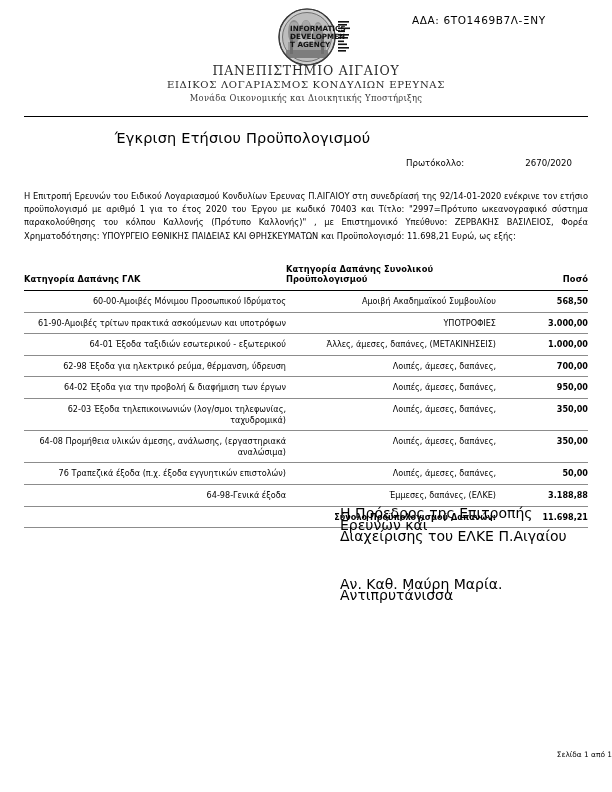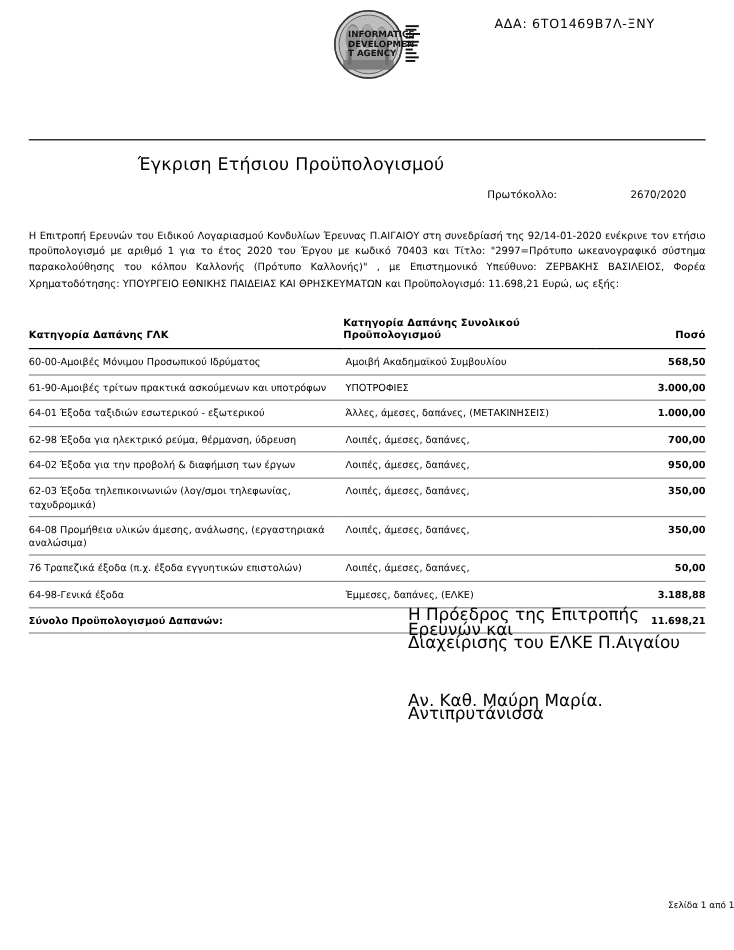--- a/index.html
+++ b/index.html
@@ -150,20 +150,21 @@
     letter-spacing: 0.1px;
   }
   .budget-table thead th.amt { text-align: right; }
 
   .budget-table tbody td {
     font-size: 8.1px;
     padding: 5px 0 5px 0;
     border-bottom: 0.8px solid #8c8c8c;
     vertical-align: top;
     line-height: 10.6px;
+    text-align: right;
   }
   .budget-table tbody td.amt {
     text-align: right;
     white-space: nowrap;
     font-weight: bold;
   }
   .budget-table tbody td.cat2 { padding-left: 2px; }
 
   .total-row td {
     font-size: 9.6px;
@@ -247,20 +248,25 @@
           <rect x="62" y="37.5" width="9" height="1.6"></rect>
           <rect x="62" y="41" width="11" height="1.6"></rect>
           <rect x="62" y="44" width="8" height="1.6"></rect>
         </g>
       </svg>
     </div>
 
     <div class="ada-code">ΑΔΑ: 6ΤΟ1469Β7Λ-ΞΝΥ</div>
   </div>
 
+  <div class="letterhead">
+    <div class="lh-line1">ΠΑΝΕΠΙΣΤΗΜΙΟ ΑΙΓΑΙΟΥ</div>
+    <div class="lh-line2">ΕΙΔΙΚΟΣ ΛΟΓΑΡΙΑΣΜΟΣ ΚΟΝΔΥΛΙΩΝ ΕΡΕΥΝΑΣ</div>
+    <div class="lh-line3">Μονάδα Οικονομικής και Διοικητικής Υποστήριξης</div>
+  </div>
   <div class="rule-top"></div>
 
   <div class="doc-title">Έγκριση Ετήσιου Προϋπολογισμού</div>
 
   <div class="protocol-row">
     <span class="protocol-label">Πρωτόκολλο:</span>
     <span class="protocol-value">2670/2020</span>
   </div>
 
   <div class="body-para">Η Επιτροπή Ερευνών του Ειδικού Λογαριασμού Κονδυλίων Έρευνας Π.ΑΙΓΑΙΟΥ στη συνεδρίασή της 92/14-01-2020 ενέκρινε τον ετήσιο προϋπολογισμό με αριθμό 1 για το έτος 2020 του Έργου με κωδικό 70403 και Τίτλο: "2997=Πρότυπο ωκεανογραφικό σύστημα παρακολούθησης του κόλπου Καλλονής (Πρότυπο Καλλονής)" , με Επιστημονικό Υπεύθυνο: ΖΕΡΒΑΚΗΣ ΒΑΣΙΛΕΙΟΣ, Φορέα Χρηματοδότησης: ΥΠΟΥΡΓΕΙΟ ΕΘΝΙΚΗΣ ΠΑΙΔΕΙΑΣ ΚΑΙ ΘΡΗΣΚΕΥΜΑΤΩΝ και Προϋπολογισμό: 11.698,21 Ευρώ, ως εξής:</div>

